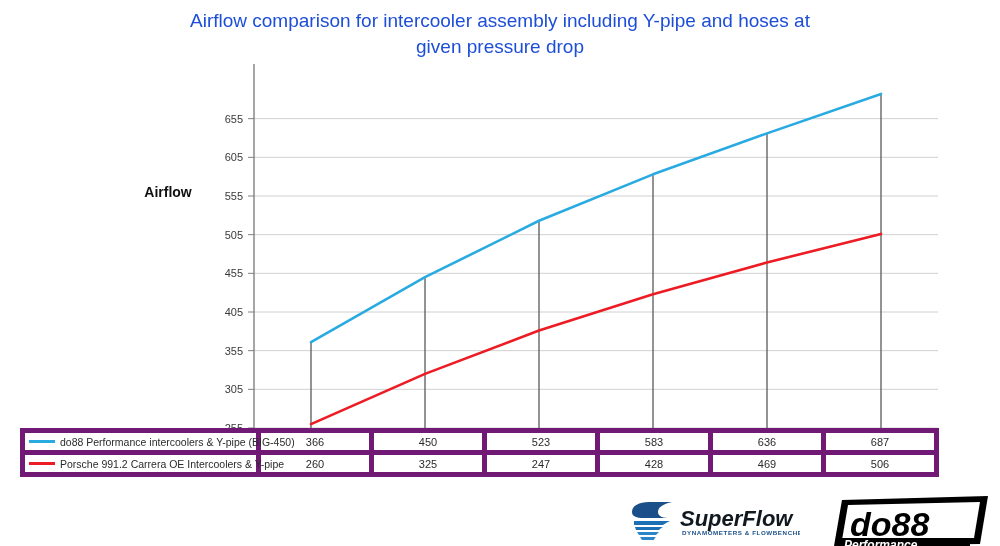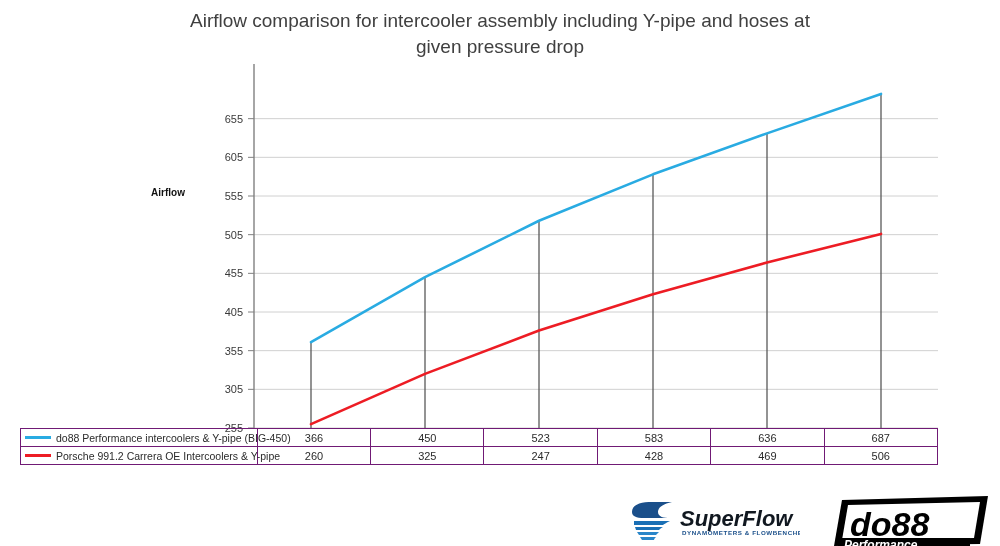--- a/index.html
+++ b/index.html
@@ -22,32 +22,32 @@
   }
   
   .chart-title {
     position: absolute;
     left: 180px;
     top: 8px;
     width: 640px;
     text-align: center;
     font-size: 19px;
     line-height: 26px;
-    color: #404040;
+    color: #1d4ed8;
     font-weight: 400;
   }
   
   .axis-title {
     position: absolute;
     left: 108px;
     top: 182px;
     width: 120px;
     text-align: center;
     font-weight: bold;
-    font-size: 10px;
+    font-size: 14px;
     line-height: 21px;
     color: #111111;
   }
   
   .plot-wrap {
     position: absolute;
     left: 0;
     top: 0;
     width: 1000px;
     height: 440px;
@@ -65,21 +65,21 @@
     position: absolute;
     left: 20px;
     top: 428px;
     width: 918px;
     border-collapse: collapse;
     table-layout: fixed;
     font-size: 11px;
     color: #2b2b2b;
   }
   .data-table td {
-    border: 1px solid #701a75;
+    border: 5px solid #701a75;
     height: 17px;
     padding: 0;
     text-align: center;
     vertical-align: middle;
     white-space: nowrap;
   }
   .data-table td.hdr-blank {
     border-left: none;
     border-top: none;
     border-bottom: none;

